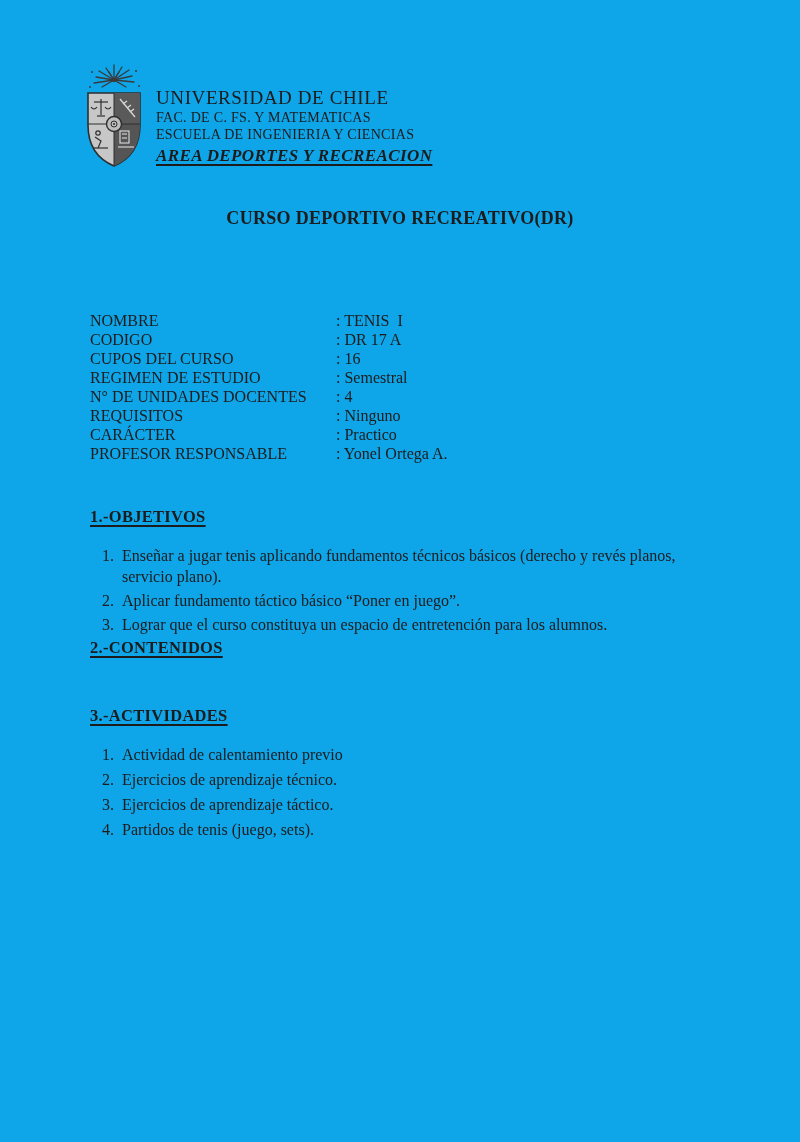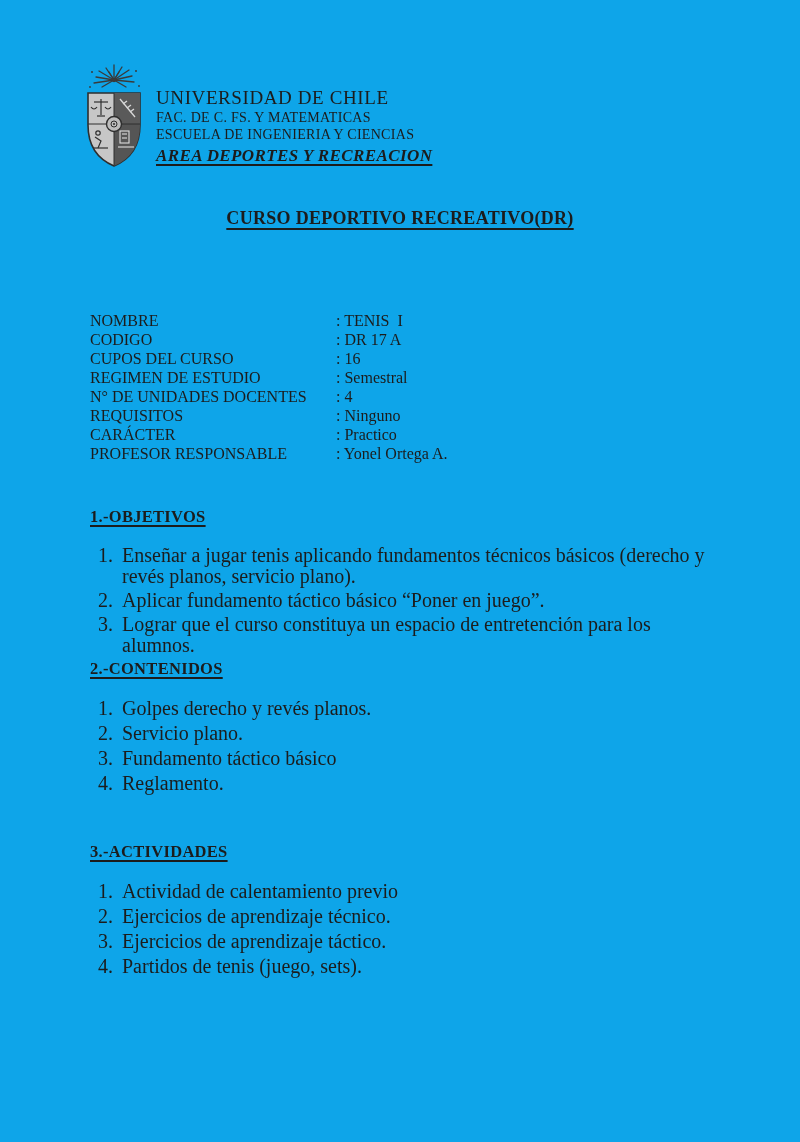--- a/index.html
+++ b/index.html
@@ -17,33 +17,33 @@
   .uni-name{font-size:19px;letter-spacing:0.6px;line-height:22px;}
   .fac-name,.school-name{font-size:14px;line-height:17px;letter-spacing:0.3px;}
   .area-name{
     font-size:17px;font-weight:bold;letter-spacing:0.4px;margin-top:3px;
     text-decoration:underline;text-decoration-thickness:2px;text-underline-offset:3px;font-style:italic;
   }
   
   .doc-title{
     margin:37px 0 0 0;text-align:center;font-size:18px;font-weight:bold;
     letter-spacing:0.3px;
-    text-decoration:underline;text-decoration-thickness:2px;text-underline-offset:4px;
+    text-decoration-thickness:2px;text-underline-offset:4px;
   }
   
   .info-table{margin-top:82px;border-collapse:collapse;}
   .info-table td{padding:0;font-size:16px;line-height:19px;vertical-align:top;}
   .info-label{width:246px;}
   .info-value{white-space:pre-wrap;}
   
   .doc-section h2{
     margin:0;font-size:16.5px;font-weight:bold;letter-spacing:0.3px;
     text-decoration:underline;text-decoration-thickness:2px;text-underline-offset:3px;
   }
-  .doc-section ol{margin:18px 0 0 0;padding-left:28px;font-size:20px;line-height:21px;}
+  .doc-section ol{margin:18px 0 0 0;padding-left:28px;font-size:16px;line-height:21px;}
   .doc-section li{margin:0 0 3px 0;padding-left:4px;}
   .doc-section.sec-0{margin-top:44px;}
   .doc-section.sec-1{}
   .doc-section.sec-1 ol, .doc-section.sec-2 ol{line-height:22px;}
   .doc-section.sec-2{margin-top:48px;}
 </style>
 </head>
 <body>
 
 <div class="page">
@@ -167,26 +167,20 @@
       <section class="doc-section sec-0">
         <h2>1.-OBJETIVOS</h2>
         <ol>
           <li>Enseñar a jugar tenis aplicando fundamentos técnicos básicos (derecho y revés planos, servicio plano).</li>
           <li>Aplicar fundamento táctico básico “Poner en juego”.</li>
           <li>Lograr que el curso constituya un espacio de entretención para los alumnos.</li>
         </ol>
       </section>
       <section class="doc-section sec-1">
         <h2>2.-CONTENIDOS</h2>
-        <ol>
-          <li>Golpes derecho y revés planos.</li>
-          <li>Servicio plano.</li>
-          <li>Fundamento táctico básico</li>
-          <li>Reglamento.</li>
-        </ol>
       </section>
       <section class="doc-section sec-2">
         <h2>3.-ACTIVIDADES</h2>
         <ol>
           <li>Actividad de calentamiento previo</li>
           <li>Ejercicios de aprendizaje técnico.</li>
           <li>Ejercicios de aprendizaje táctico.</li>
           <li>Partidos de tenis (juego, sets).</li>
         </ol>
       </section>

